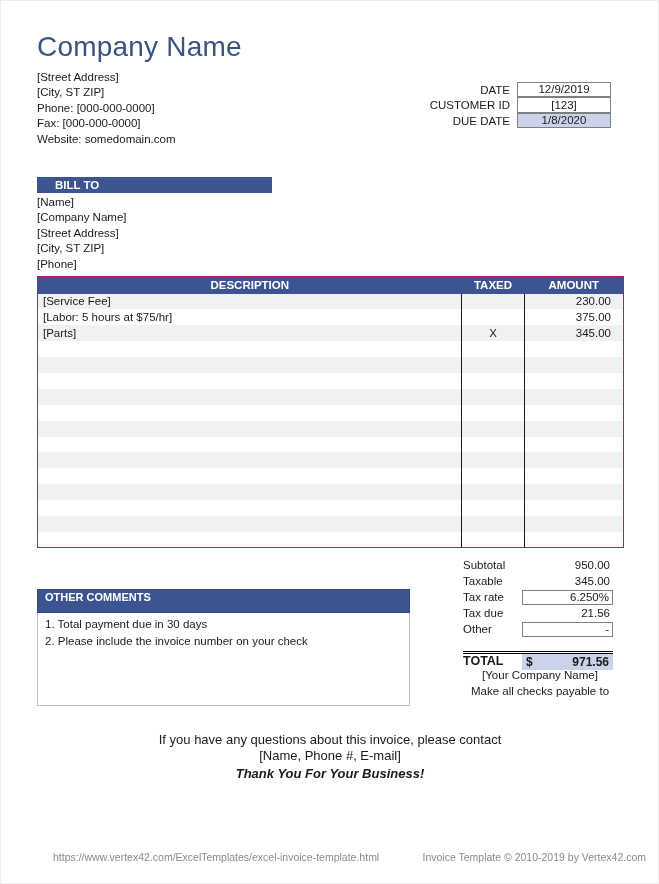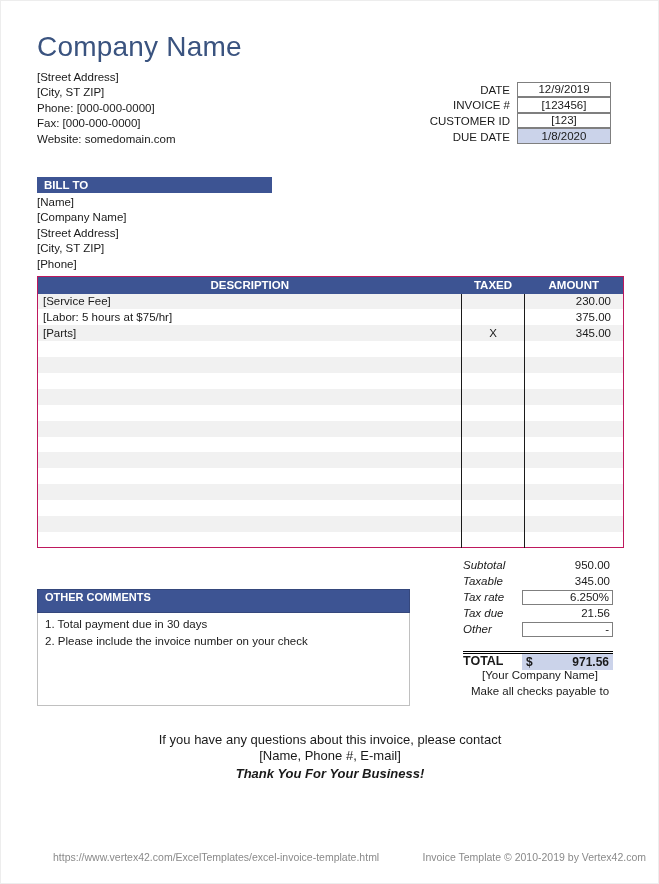--- a/index.html
+++ b/index.html
@@ -23,39 +23,39 @@
   .meta{position:absolute;top:81px;right:47px;}
   .meta-row{display:flex;align-items:center;justify-content:flex-end;height:15.6px;}
   .meta-label{font-size:11.5px;color:#1a1a1a;margin-right:7px;white-space:nowrap;}
   .meta-value{width:94px;height:15.6px;border:1px solid var(--boxborder);margin-top:-1px;
               display:flex;align-items:center;justify-content:center;font-size:11.5px;background:#fff;}
   .meta-row.highlight .meta-value{background:var(--highlight);}
 
   
   .billto{position:absolute;left:36px;top:176px;width:235px;}
   .billto-bar{background:var(--navy);color:#fff;font-weight:bold;font-size:11.5px;
-              height:16px;line-height:16px;padding-left:7px;}
+              height:16px;line-height:16px;padding-left:18px;}
   .billto-lines{padding-top:2px;}
   .billto-line{font-size:11.5px;line-height:15.4px;}
 
   
   table.items{position:absolute;left:36px;top:275px;width:586px;border-collapse:collapse;table-layout:fixed;
               border:1px solid #be185d;}
   table.items th{background:var(--navy);color:#fff;font-weight:bold;font-size:11.5px;height:17px;padding:0;}
   table.items col.c1{width:424px;} table.items col.c2{width:63px;} table.items col.c3{width:99px;}
   table.items td{height:15.9px;font-size:11.5px;padding:0;}
   table.items td.c-desc{padding-left:5px;text-align:left;}
   table.items td.c-taxed{text-align:center;border-left:1px solid #1a1a1a;border-right:1px solid #1a1a1a;}
   table.items td.c-amount{text-align:right;padding-right:12px;}
   table.items tbody tr:nth-child(odd){background:var(--stripe);}
 
   
   .totals{position:absolute;left:462px;top:556px;width:150px;}
   .t-row{display:flex;align-items:center;height:16px;}
-  .t-label{flex:1;font-size:11.5px;font-style:italic;}
+  .t-label{flex:1;font-size:11.5px;}
   .t-value{width:91px;text-align:right;padding-right:3px;font-size:11.5px;}
   .t-row.boxed .t-value{border:1px solid var(--boxborder);background:#fff;height:15px;line-height:13px;}
   .total-row{display:flex;align-items:flex-start;height:20px;margin-top:14px;border-top:3px double #000;}
   .total-label{flex:1;font-weight:bold;font-size:12.5px;}
   .total-value-box{width:91px;height:16px;background:var(--highlight);display:flex;align-items:center;
                    justify-content:space-between;padding:0 4px;font-weight:bold;font-size:12px;}
 
   
   .comments{position:absolute;left:36px;top:588px;width:373px;}
   .comments-bar{background:var(--navy);border:1px solid #35477C;color:#fff;font-weight:bold;font-size:11px;
@@ -97,24 +97,20 @@
       </div>
   </div>
 
   <div class="meta" id="meta-fields">
 
       <div class="meta-row">
         <div class="meta-label">DATE</div>
         <div class="meta-value">12/9/2019</div>
       </div>
 
-      <div class="meta-row">
-        <div class="meta-label">INVOICE #</div>
-        <div class="meta-value">[123456]</div>
-      </div>
 
       <div class="meta-row">
         <div class="meta-label">CUSTOMER ID</div>
         <div class="meta-value">[123]</div>
       </div>
 
       <div class="meta-row highlight">
         <div class="meta-label">DUE DATE</div>
         <div class="meta-value">1/8/2020</div>
       </div>

